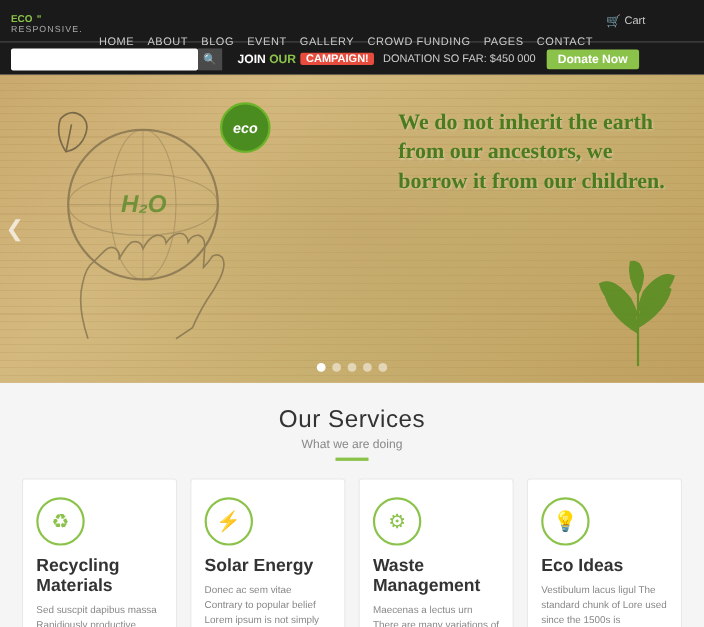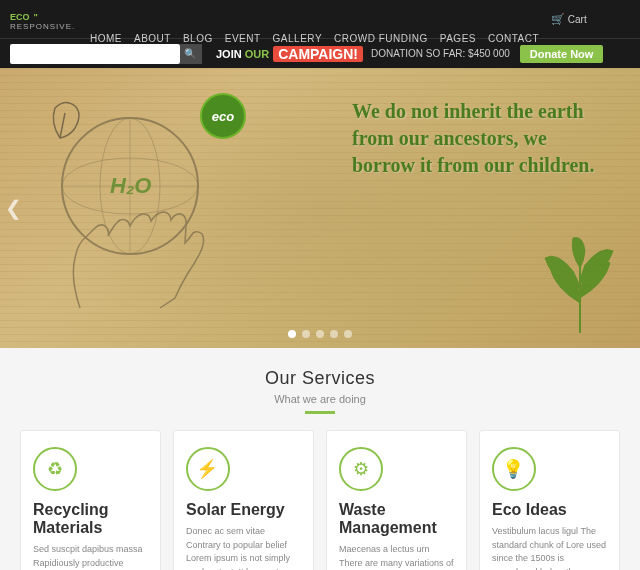--- a/index.html
+++ b/index.html
@@ -99,21 +99,21 @@
       font-size: 11px;
       color: #fff;
       font-weight: bold;
       text-transform: uppercase;
     }
     .campaign-text span.join { color: #fff; }
     .campaign-text span.our { color: #8bc34a; }
     .campaign-label {
       background: #e74c3c;
       color: #fff;
-      font-size: 14px;
+      font-size: 10px;
       font-weight: bold;
       padding: 0 5px;
       border-radius: 2px;
       margin-left: 4px;
       text-transform: uppercase;
     }
     .donation-text {
       color: #ccc;
       font-size: 10px;
       margin-left: 8px;
@@ -159,21 +159,21 @@
     }
     
     .hero-bg::after {
       content: '';
       position: absolute;
       inset: 0;
       background: radial-gradient(ellipse at 50% 50%, rgba(180,150,90,0.3) 0%, transparent 70%);
     }
     .hero-quote {
       position: absolute;
-      right: 28px;
+      right: 18px;
       top: 30px;
       width: 260px;
       color: #4a7c1f;
       font-size: 20px;
       font-weight: bold;
       line-height: 1.35;
       font-family: Georgia, serif;
       text-shadow: 1px 1px 2px rgba(255,255,255,0.3);
     }
     
@@ -225,21 +225,21 @@
     
     .services {
       background: #f5f5f5;
       padding: 20px 20px 15px;
     }
     .services-header {
       text-align: center;
       margin-bottom: 16px;
     }
     .services-title {
-      font-size: 18px;
+      font-size: 22px;
       color: #333;
       font-weight: normal;
       letter-spacing: 0.5px;
     }
     .services-subtitle {
       font-size: 11px;
       color: #888;
       margin-top: 4px;
     }
     .services-divider {

